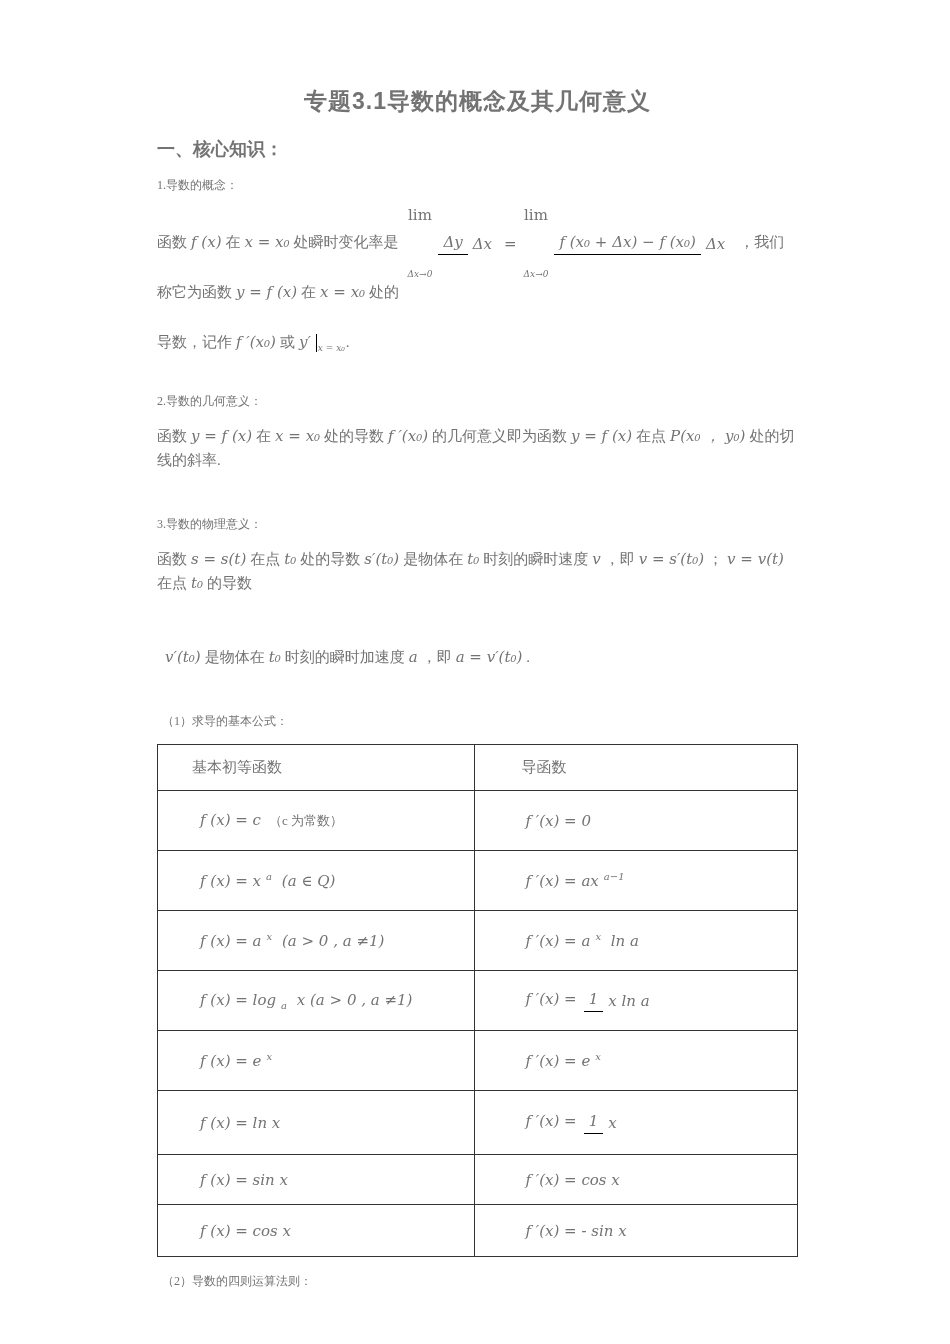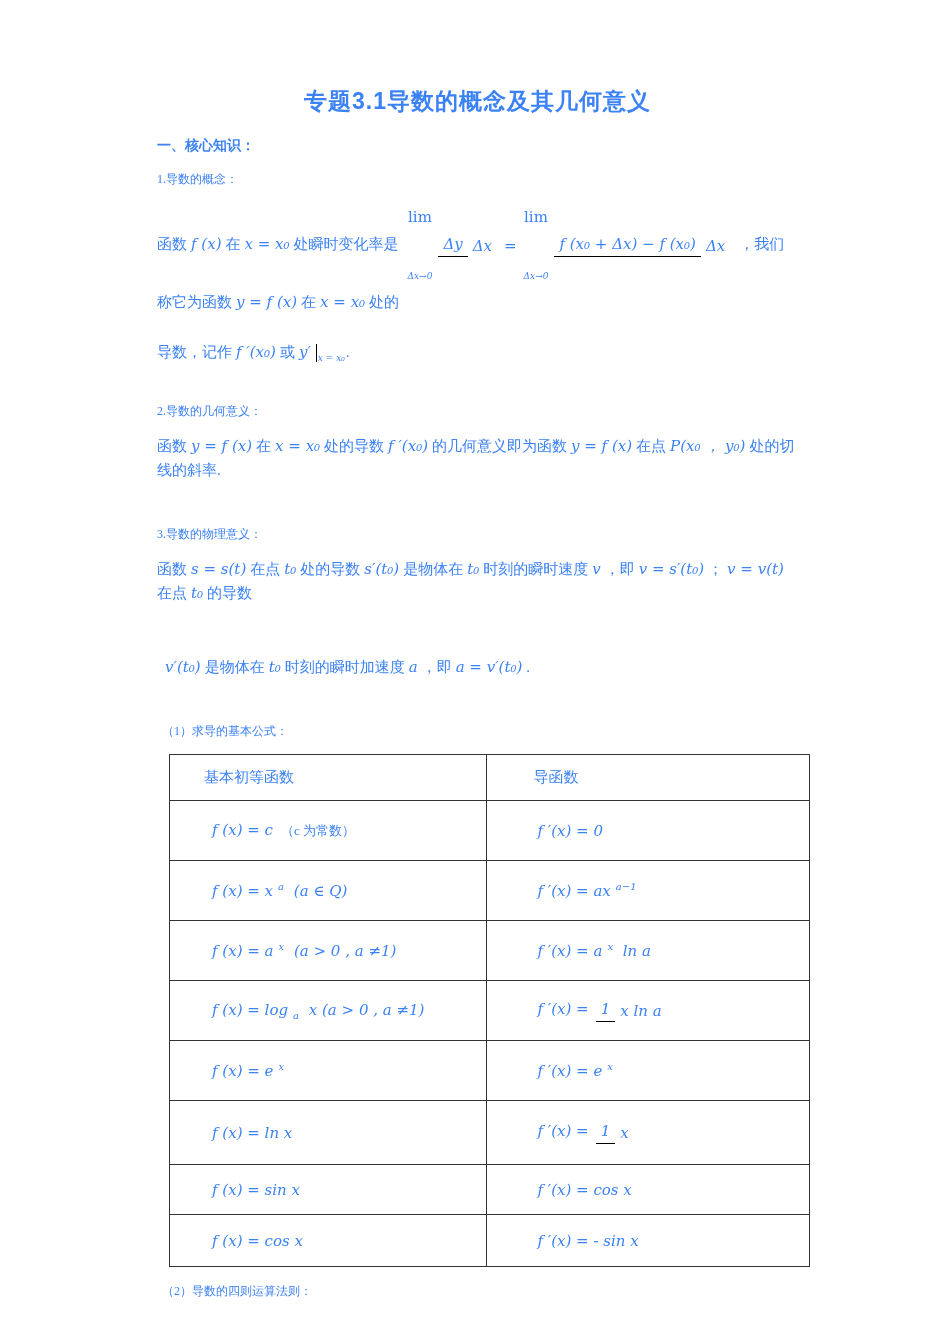--- a/index.html
+++ b/index.html
@@ -4,54 +4,54 @@
 <style>
   * { margin: 0; padding: 0; box-sizing: border-box; }
   html, body { background: #ffffff; }
   .page {
     position: relative;
     width: 816px;
     height: 1344px;
     margin: 0 auto;
     background: #ffffff;
     padding: 86px 85px 0 90px;
-    color: #3b82f6;
+    color: #737373;
     font-size: 15px;
     font-family: "Liberation Serif", "DejaVu Serif", serif;
   }
   .title {
     text-align: center;
     font-size: 23px;
     font-weight: bold;
     font-family: "Liberation Sans", "DejaVu Sans", sans-serif;
     letter-spacing: 1px;
     margin-bottom: 20px;
   }
   .section {
-    font-size: 14px;
+    font-size: 18px;
     font-weight: bold;
     font-family: "Liberation Sans", "DejaVu Sans", sans-serif;
     margin-bottom: 16px;
   }
   .sub-heading { margin: 6px 0 14px 0; font-size: 12px; }
   .para { line-height: 1.6; }
   .cn { font-family: "Liberation Serif", "DejaVu Serif", serif; font-style: normal; }
   .math {
     font-family: "DejaVu Serif", "Liberation Serif", serif;
     font-style: italic;
     margin: 0 4px;
     white-space: nowrap;
   }
   .mblock {
     display: inline-flex;
     align-items: center;
     vertical-align: middle;
     margin: 0 6px;
   }
-  .lim { display: inline-flex; flex-direction: column; align-items: center; margin: 8px 3px; gap: 47px; }
+  .lim { display: inline-flex; flex-direction: column; align-items: center; margin: 0 3px; gap: 47px; }
   .lim-word { font-family: "DejaVu Serif", "Liberation Serif", serif; font-style: normal; font-size: 15px; line-height: 1; }
   .lim-sub { font-family: "DejaVu Serif", "Liberation Serif", serif; font-style: italic; font-size: 9px; line-height: 1.1; }
   .frac { display: inline-flex; flex-direction: row; align-items: center; vertical-align: middle; margin: 0 3px; }
   .frac .num { display: block; border-bottom: 1px solid #000; padding: 0 5px 1px; text-align: center; line-height: 1.3; }
   .frac .den { display: block; padding: 1px 5px 0; text-align: center; line-height: 1.3; }
   sup.math, .sup { font-size: 10px; font-style: italic; font-family: "DejaVu Serif", serif; vertical-align: super; margin: 0 1px; }
   sub.math, .sub { font-size: 10px; font-style: italic; font-family: "DejaVu Serif", serif; vertical-align: sub; margin: 0 1px; }
   sub.tiny { font-size: 9px; }
   .vbar {
     display: inline-block;
@@ -63,21 +63,21 @@
   }
   .p-concept-1 { margin-bottom: 26px; }
   .p-concept-2 { margin-bottom: 38px; }
   .p-geo { margin-bottom: 44px; }
   .p-phys-1 { margin-bottom: 50px; }
   .p-phys-2 { margin-bottom: 44px; padding-left: 4px; }
   .indent-sub { padding-left: 5px; }
   .formula-table {
     width: 100%;
     border-collapse: collapse;
-    margin: 12px 0 16px 12px;
+    margin: 12px 0 16px 0;
   }
   .formula-table td {
     border: 1px solid #333;
     vertical-align: middle;
     padding-left: 38px;
     font-size: 15px;
   }
   .formula-table td.right-col { padding-left: 46px; }
   tr.h-header td { height: 46px; padding-left: 34px; }
   tr.h-60 td { height: 60px; }

